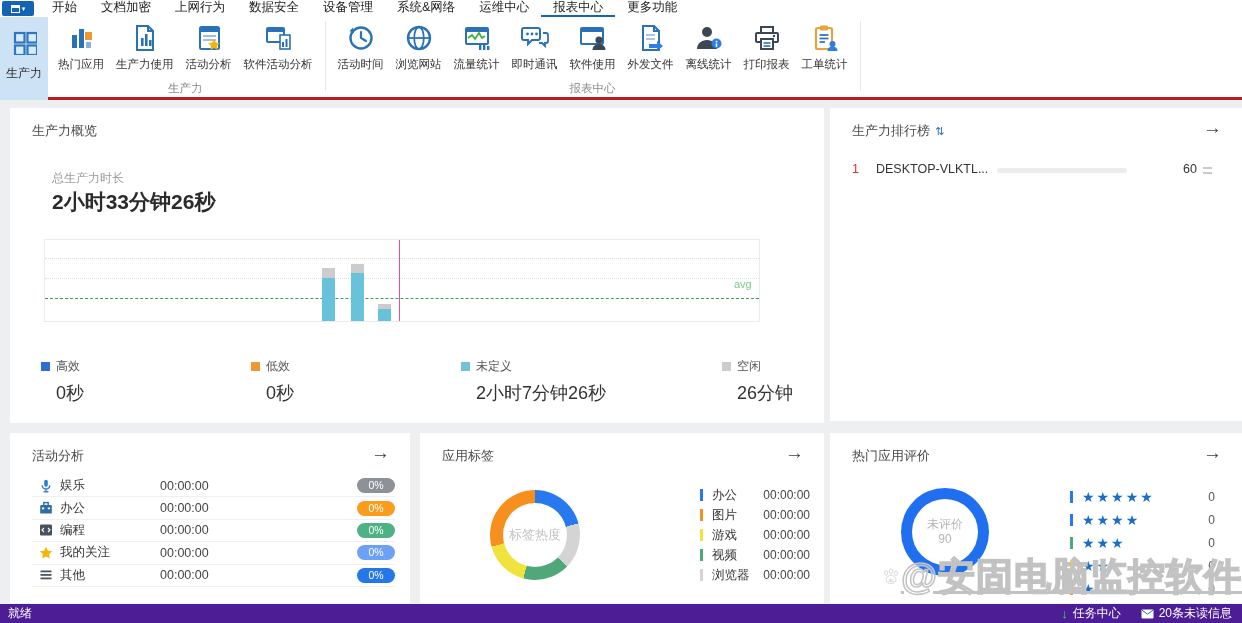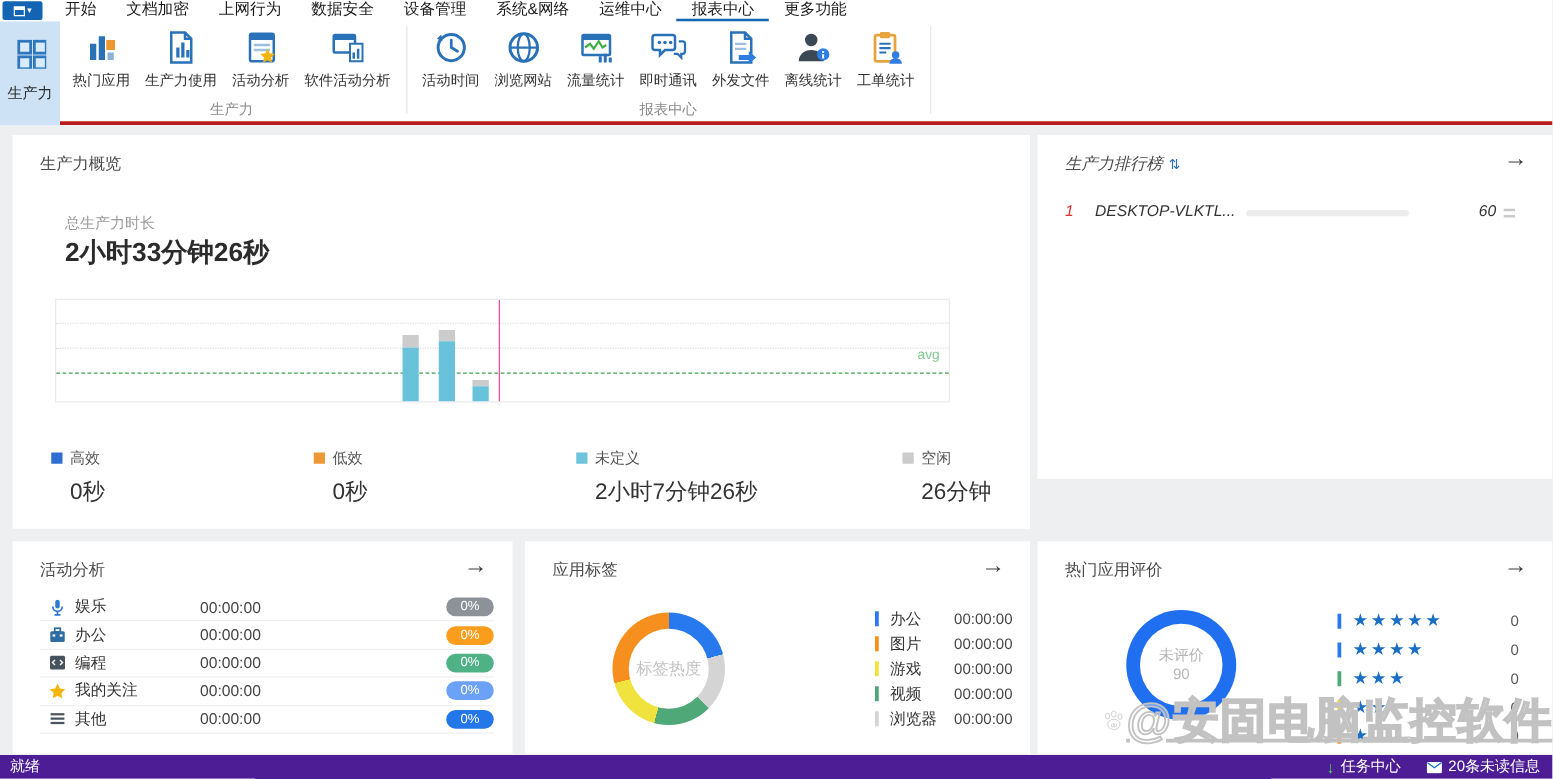--- a/index.html
+++ b/index.html
@@ -24,21 +24,21 @@
   .rbtn { display:flex; flex-direction:column; align-items:center; padding:2px 6px 0 6px; cursor:pointer; }
   .rbtn .lbl { font-size:11.5px; color:#333; margin-top:4px; white-space:nowrap; }
   .rgroup-label { height:16px; text-align:center; font-size:11.5px; color:#8a8a8a; line-height:14px; }
   .rdivider { width:1px; background:#e4e7ea; margin:4px 2px 6px 2px; }
 
   
   .panel { position:absolute; background:#fff; }
   .panel-title { position:absolute; top:14px; left:22px; font-size:13px; color:#4a4a4a; }
   .panel-arrow { position:absolute; top:9px; right:20px; font-size:19px; color:#3c3c3c; cursor:pointer; font-weight:400; }
   #p-overview { left:10px; top:108px; width:814px; height:315px; }
-  #p-ranking  { left:830px; top:108px; width:412px; height:275px;font-style:italic; }
+  #p-ranking  { left:830px; top:108px; width:412px; height:313px; }
   #p-activity { left:10px; top:433px; width:400px; height:170px; }
   #p-tags     { left:420px; top:433px; width:404px; height:170px; }
   #p-rating   { left:830px; top:433px; width:412px; height:170px; }
 
   
   .total-label { position:absolute; left:42px; top:62px; font-size:12px; color:#9a9a9a; }
   .total-value { position:absolute; left:42px; top:80px; font-size:21px; font-weight:bold; color:#2b2b2b; }
   .chart { position:absolute; left:34px; top:131px; width:716px; height:83px; border:1px solid #ebebeb; }
   .gridline { position:absolute; left:0; right:0; border-top:1px dotted #ddd; }
   .avg-line { position:absolute; left:0; right:0; border-top:1px dashed #3f9e4d; }
@@ -218,37 +218,57 @@
               <path d="M4 5h14a2 2 0 0 1 2 2v8a2 2 0 0 1-2 2h-6l-4 4v-4H4a2 2 0 0 1-2-2V7a2 2 0 0 1 2-2z" fill="#fff" stroke="#2a72b8" stroke-width="2"></path>
               <circle cx="7.5" cy="11" r="1.4" fill="#2a72b8"></circle>
               <circle cx="12" cy="11" r="1.4" fill="#2a72b8"></circle>
               <circle cx="16.5" cy="11" r="1.4" fill="#2a72b8"></circle>
               <path d="M23 10h3a2 2 0 0 1 2 2v6a2 2 0 0 1-2 2h-1v3l-3-3h-3" fill="none" stroke="#2a72b8" stroke-width="1.8"></path>
             </svg>
             <span class="lbl">即时通讯</span>
           </div>
           <div class="rbtn">
             <svg viewBox="0 0 30 30" width="30" height="30">
+              <rect x="3" y="5" width="22" height="16" rx="1" fill="#fff" stroke="#2a72b8" stroke-width="2"></rect>
+              <rect x="3" y="5" width="22" height="4" fill="#2a72b8"></rect>
+              <circle cx="21" cy="17" r="3.6" fill="#3c4754"></circle>
+              <path d="M14.5 27c0-3.6 2.9-6 6.5-6s6.5 2.4 6.5 6z" fill="#3c4754"></path>
+            </svg>
+            <span class="lbl">软件使用</span>
+          </div>
+          <div class="rbtn">
+            <svg viewBox="0 0 30 30" width="30" height="30">
               <path d="M7 3h11l5 5v19H7z" fill="#fff" stroke="#2a72b8" stroke-width="2"></path>
               <path d="M18 3v5h5" fill="none" stroke="#2a72b8" stroke-width="2"></path>
               <line x1="10" y1="12" x2="19" y2="12" stroke="#9cc0e0" stroke-width="1.8"></line>
               <line x1="10" y1="16" x2="19" y2="16" stroke="#9cc0e0" stroke-width="1.8"></line>
               <path d="M13 21h8v-3l6 5-6 5v-3h-8z" fill="#2f7de0"></path>
             </svg>
             <span class="lbl">外发文件</span>
           </div>
           <div class="rbtn">
             <svg viewBox="0 0 30 30" width="30" height="30">
               <circle cx="13" cy="9" r="5" fill="#3c4754"></circle>
               <path d="M3 26c0-5.5 4.5-9 10-9s10 3.5 10 9z" fill="#3c4754"></path>
               <circle cx="22.5" cy="20.5" r="5" fill="#2f7de0"></circle>
               <rect x="21.7" y="17.8" width="1.6" height="1.6" fill="#fff"></rect>
               <rect x="21.7" y="20.4" width="1.6" height="3.4" fill="#fff"></rect>
             </svg>
             <span class="lbl">离线统计</span>
+          </div>
+          <div class="rbtn">
+            <svg viewBox="0 0 30 30" width="30" height="30">
+              <rect x="9" y="4" width="12" height="6" fill="#fff" stroke="#3c4754" stroke-width="2"></rect>
+              <rect x="4" y="10" width="22" height="9" rx="1" fill="#fff" stroke="#3c4754" stroke-width="2"></rect>
+              <circle cx="22" cy="13" r="1.2" fill="#3c4754"></circle>
+              <rect x="9" y="16" width="12" height="10" fill="#fff" stroke="#3c4754" stroke-width="2"></rect>
+              <line x1="11.5" y1="20" x2="18.5" y2="20" stroke="#2a72b8" stroke-width="1.6"></line>
+              <line x1="11.5" y1="23" x2="18.5" y2="23" stroke="#2a72b8" stroke-width="1.6"></line>
+            </svg>
+            <span class="lbl">打印报表</span>
           </div>
           <div class="rbtn">
             <svg viewBox="0 0 30 30" width="30" height="30">
               <rect x="6" y="5" width="16" height="21" rx="1.5" fill="#fff" stroke="#e8a33d" stroke-width="2.2"></rect>
               <rect x="10" y="2.5" width="8" height="5" rx="1" fill="#e8a33d"></rect>
               <line x1="9.5" y1="12" x2="18.5" y2="12" stroke="#2a72b8" stroke-width="1.7"></line>
               <line x1="9.5" y1="15.5" x2="18.5" y2="15.5" stroke="#2a72b8" stroke-width="1.7"></line>
               <line x1="9.5" y1="19" x2="15" y2="19" stroke="#2a72b8" stroke-width="1.7"></line>
               <circle cx="22.5" cy="21" r="3" fill="#2f7de0"></circle>
               <path d="M17.5 28c0-2.8 2.2-4.5 5-4.5s5 1.7 5 4.5z" fill="#2f7de0"></path>

